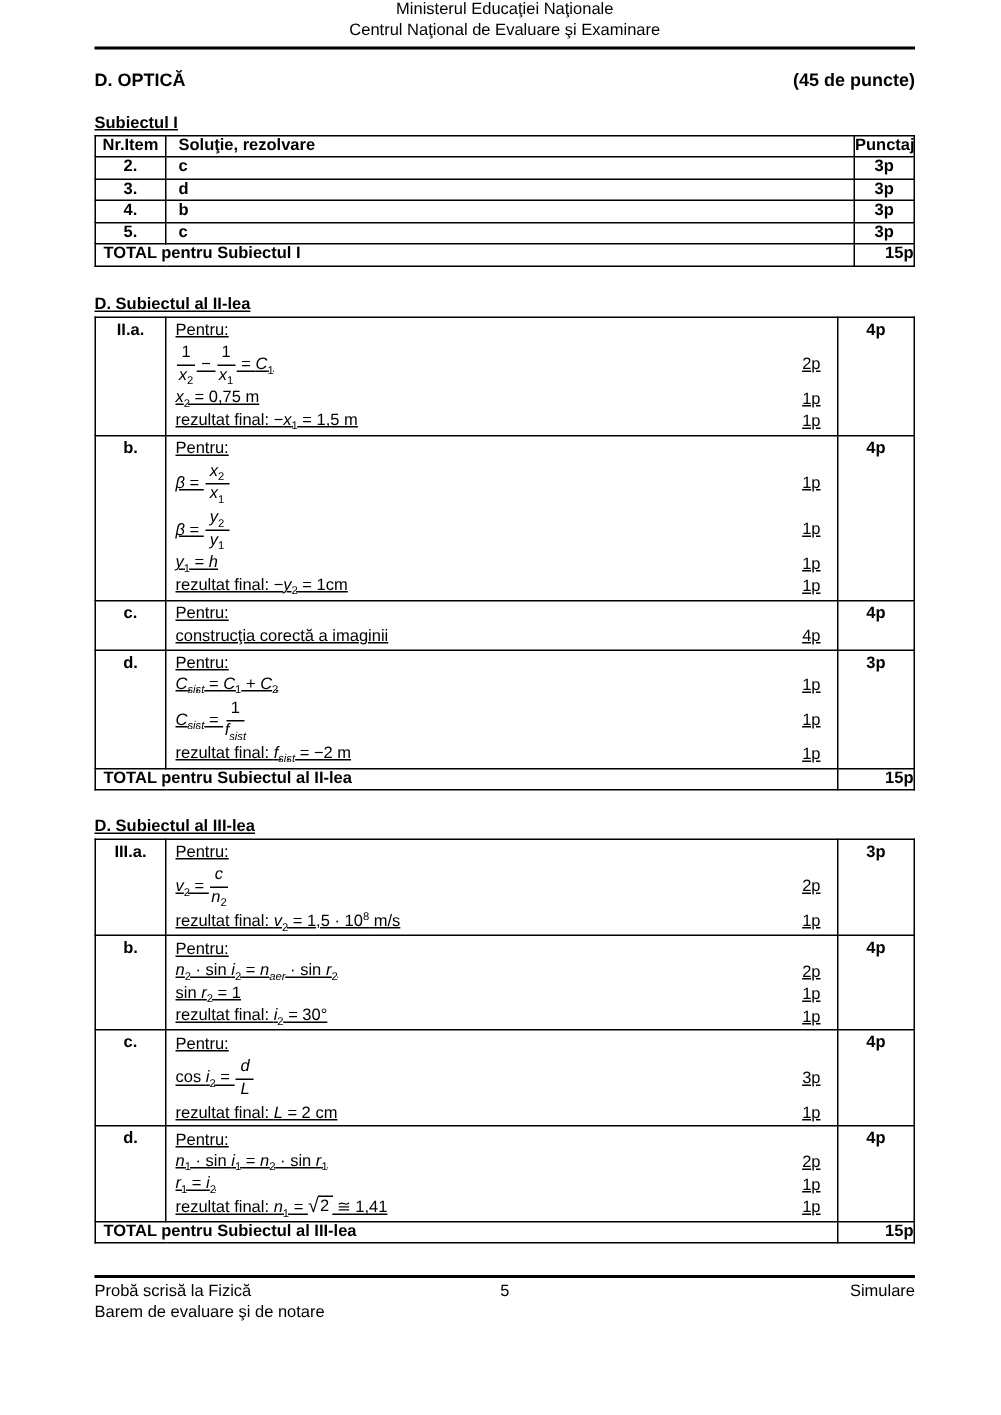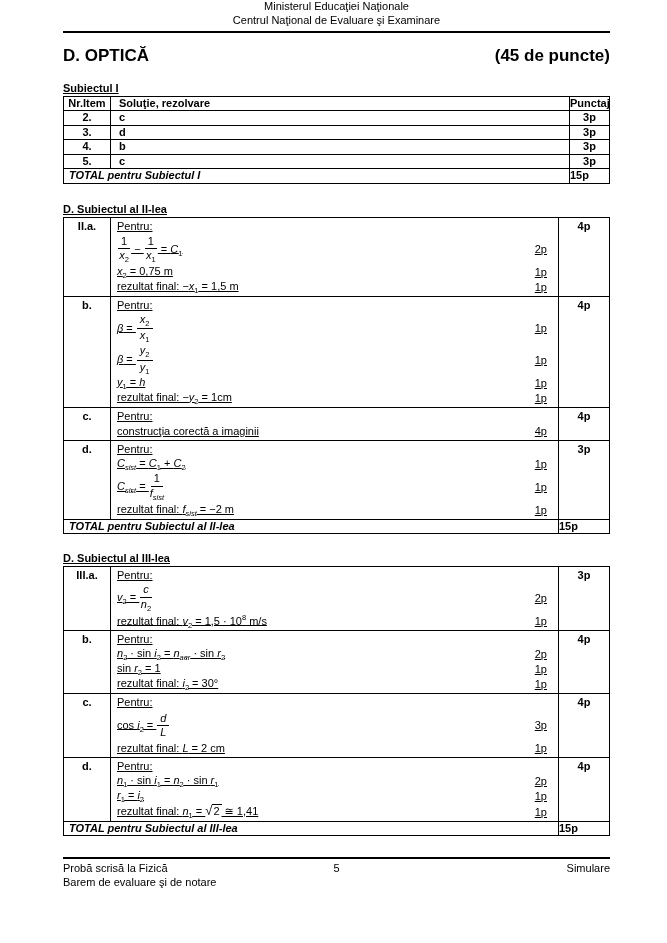--- a/index.html
+++ b/index.html
@@ -6,36 +6,36 @@
   html,body { background:#fff; }
   body {
     width:667px; height:943px; overflow:hidden;
     font-family:"Liberation Sans", sans-serif;
     font-size:11px; color:#000;
   }
   .page { width:547px; margin-left:63px; }
 
   .page-header { text-align:center; line-height:1.25; padding-bottom:3px; border-bottom:2px solid #000; }
 
-  .doc-title { display:flex; justify-content:space-between; font-weight:bold; font-size:17px; margin-top:13px; }
+  .doc-title { display:flex; justify-content:space-between; font-weight:bold; font-size:12px; margin-top:13px; }
 
   .sec-heading { font-weight:bold; text-decoration:underline; margin-top:16px; margin-bottom:2px; }
   .sec-heading.second { margin-top:19px; }
   .sec-heading.third  { margin-top:18px; }
 
   table { border-collapse:collapse; width:100%; table-layout:fixed; }
   td, th { border:1px solid #000; }
 
   
   #t1 th, #t1 td { font-weight:bold; height:13px; line-height:1.05; padding-top:1px; padding-bottom:1px; }
   .c-item { width:47px; text-align:center; }
   .c-sol  { text-align:left; padding-left:8px; }
   .c-pts  { width:40px; text-align:center; }
-  .t-label { font-weight:bold; text-align:left; padding-left:5px; height:14px;font-style:italic; }
-  .t-pts   { font-weight:bold; text-align:left; height:14px; }
+  .t-label { font-weight:bold; text-align:left; padding-left:5px; height:14px; }
+  .t-pts   { font-weight:bold; text-align:right; height:14px; }
 
   
   .rubric { margin-top:1px; }
   .r-item { width:47px; font-weight:bold; text-align:center; vertical-align:top; padding-top:2px; }
   .r-content { vertical-align:top; padding:1px 0 1px 6px;text-decoration:underline; }
   .r-pts { width:51px; font-weight:bold; text-align:center; vertical-align:top; padding-top:2px; }
   .line { display:flex; justify-content:space-between; align-items:center; min-height:15px; padding-right:11px; }
   .line.tall { min-height:31px; }
   .formula { white-space:pre; }
   .sp { flex:0 0 auto; }

